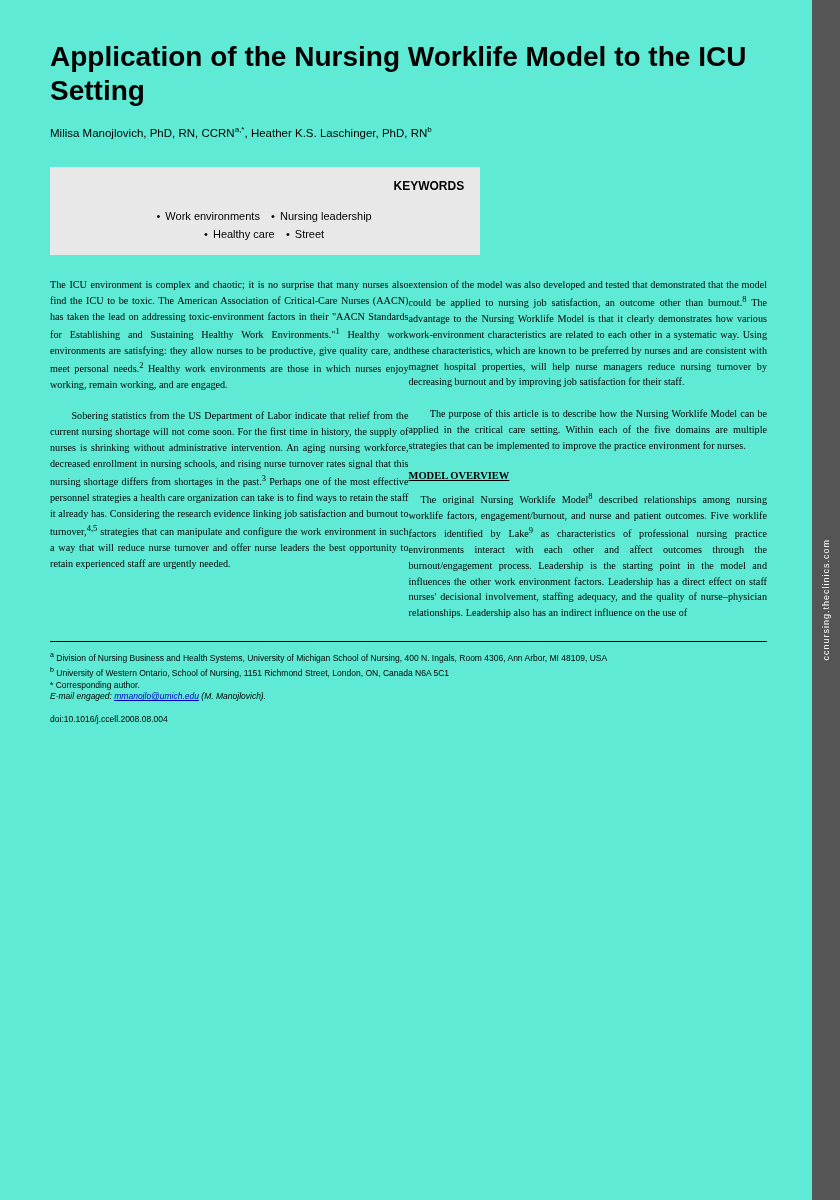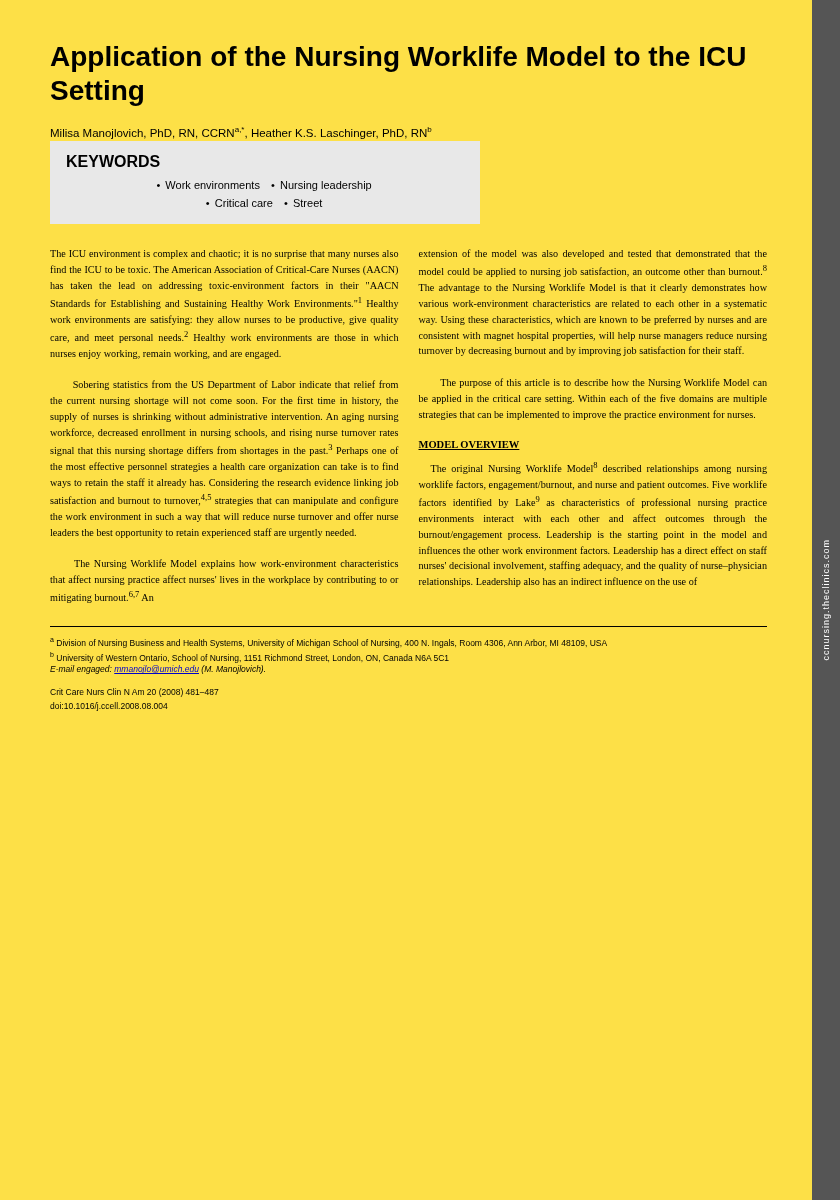--- a/index.html
+++ b/index.html
@@ -7,21 +7,21 @@
       width: 840px;
       min-height: 1200px;
       background: #f0f0f0;
       font-family: 'Times New Roman', Times, serif;
       display: flex;
     }
     .page-container {
       display: flex;
       width: 840px;
       min-height: 1200px;
-      background: #fde047;
+      background: #5eead4;
     }
     .main-content {
       flex: 1;
       padding: 40px 45px 30px 50px;
       position: relative;
     }
     .side-tab {
       width: 28px;
       background: #555;
       display: flex;
@@ -42,55 +42,55 @@
     .article-title {
       font-size: 28px;
       font-weight: bold;
       font-family: Arial, Helvetica, sans-serif;
       line-height: 1.2;
       margin-bottom: 18px;
       color: #000;
     }
     .authors {
       font-size: 11.5px;
-      margin-bottom: 2px;
+      margin-bottom: 28px;
       color: #000;
       font-family: Arial, sans-serif;
     }
     .authors sup {
       font-size: 8px;
     }
     .keywords-box {
       background: #e8e8e8;
       border: none;
       padding: 12px 16px;
       margin-bottom: 22px;
       width: 60%;
     }
     .keywords-label {
       font-weight: bold;
-      font-size: 16px;
-      font-family: Arial, sans-serif;
-      margin-bottom: 6px;
-      color: #000;
+      font-size: 12px;
+      font-family: Arial, sans-serif;
+      margin-bottom: 15px;
+      color: #000;
+      text-align: right;
     }
     .keywords-items {
       font-size: 11px;
       font-family: Arial, sans-serif;
       color: #000;
       line-height: 1.6;
       text-align: center;
     }
     .keywords-items span {
       margin-right: 2px;
     }
     .two-col {
       display: grid;
       grid-template-columns: 1fr 1fr;
-      gap: 20px;
       margin-top: 12px;
     }
     .col-text {
       font-size: 10.2px;
       line-height: 1.55;
       color: #000;
       font-family: 'Times New Roman', Times, serif;
       text-align: justify;
     }
     .col-text p {
@@ -152,59 +152,60 @@
     <div class="keywords-box">
       <div class="keywords-label">KEYWORDS</div>
       <div class="keywords-items">
         <span>•</span>
         <span>Work environments</span>
         &nbsp;
         <span>•</span>
         <span>Nursing leadership</span>
         <br>
         <span>•</span>
-        <span>Critical care</span>
+        <span>Healthy care</span>
         &nbsp;
         <span>•</span>
         <span>Street</span>
       </div>
     </div>
 
     <div class="two-col">
       <div class="col-text">
         <p>The ICU environment is complex and chaotic; it is no surprise that many nurses also find the ICU to be toxic. The American Association of Critical-Care Nurses (AACN) has taken the lead on addressing toxic-environment factors in their "AACN Standards for Establishing and Sustaining Healthy Work Environments."<sup>1</sup> Healthy work environments are satisfying: they allow nurses to be productive, give quality care, and meet personal needs.<sup>2</sup> Healthy work environments are those in which nurses enjoy working, remain working, and are engaged.</p>
         <br>
         <p>&nbsp;&nbsp;&nbsp;Sobering statistics from the US Department of Labor indicate that relief from the current nursing shortage will not come soon. For the first time in history, the supply of nurses is shrinking without administrative intervention. An aging nursing workforce, decreased enrollment in nursing schools, and rising nurse turnover rates signal that this nursing shortage differs from shortages in the past.<sup>3</sup> Perhaps one of the most effective personnel strategies a health care organization can take is to find ways to retain the staff it already has. Considering the research evidence linking job satisfaction and burnout to turnover,<sup>4,5</sup> strategies that can manipulate and configure the work environment in such a way that will reduce nurse turnover and offer nurse leaders the best opportunity to retain experienced staff are urgently needed.</p>
         <br>
-        <p>&nbsp;&nbsp;&nbsp;The Nursing Worklife Model explains how work-environment characteristics that affect nursing practice affect nurses' lives in the workplace by contributing to or mitigating burnout.<sup>6,7</sup> An</p>
       </div>
 
       <div class="col-text">
         <p>extension of the model was also developed and tested that demonstrated that the model could be applied to nursing job satisfaction, an outcome other than burnout.<sup>8</sup> The advantage to the Nursing Worklife Model is that it clearly demonstrates how various work-environment characteristics are related to each other in a systematic way. Using these characteristics, which are known to be preferred by nurses and are consistent with magnet hospital properties, will help nurse managers reduce nursing turnover by decreasing burnout and by improving job satisfaction for their staff.</p>
         <br>
         <p>&nbsp;&nbsp;&nbsp;The purpose of this article is to describe how the Nursing Worklife Model can be applied in the critical care setting. Within each of the five domains are multiple strategies that can be implemented to improve the practice environment for nurses.</p>
         <div class="section-heading">MODEL OVERVIEW</div>
         <p>The original Nursing Worklife Model<sup>8</sup> described relationships among nursing worklife factors, engagement/burnout, and nurse and patient outcomes. Five worklife factors identified by Lake<sup>9</sup> as characteristics of professional nursing practice environments interact with each other and affect outcomes through the burnout/engagement process. Leadership is the starting point in the model and influences the other work environment factors. Leadership has a direct effect on staff nurses' decisional involvement, staffing adequacy, and the quality of nurse–physician relationships. Leadership also has an indirect influence on the use of</p>
       </div>
     </div>
 
     <div class="footnotes-area">
       <div>
         <sup>a</sup> <span>Division of Nursing Business and Health Systems, University of Michigan School of Nursing, 400 N. Ingals, Room 4306, Ann Arbor, MI 48109, USA</span>
       </div>
       <div>
         <sup>b</sup> <span>University of Western Ontario, School of Nursing, 1151 Richmond Street, London, ON, Canada N6A 5C1</span>
       </div>
+      <div>
+        <span>* Corresponding author.</span>
+      </div>
       <div class="italic">
         <span>E-mail engaged: </span><span class="email-link">mmanojlo@umich.edu</span> <span>(M. Manojlovich).</span>
       </div>
     </div>
 
     <div class="journal-info">
-      <div>Crit Care Nurs Clin N Am 20 (2008) 481–487</div>
       <div>doi:10.1016/j.ccell.2008.08.004</div>
     </div>
 
   </div>
 
   <div class="side-tab">
     <span class="side-tab-text">ccnursing.theclinics.com</span>
   </div>
 </div>
 

